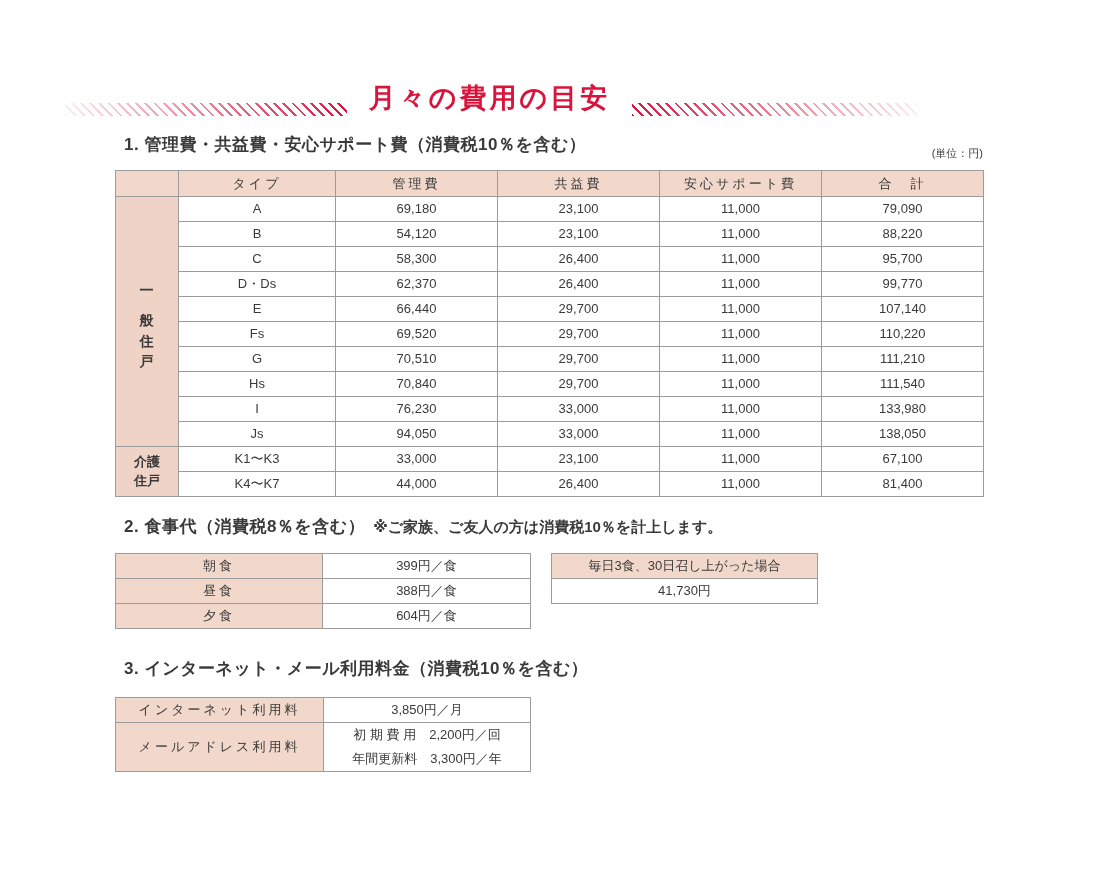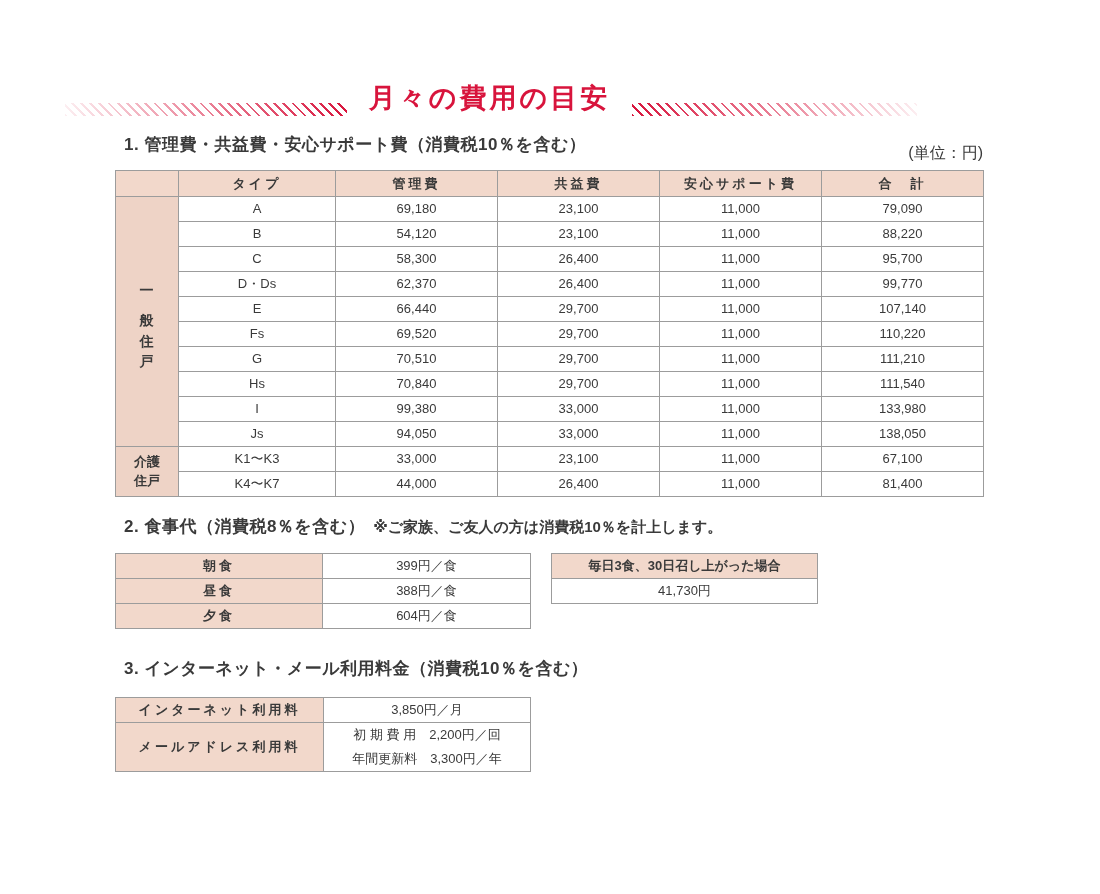--- a/index.html
+++ b/index.html
@@ -35,30 +35,30 @@
   
   .sec-heading{
     position:absolute;left:124px;font-size:17px;font-weight:bold;line-height:24px;
     letter-spacing:0.5px;white-space:nowrap;
   }
   .sec1-heading{top:133px;}
   .sec2-heading{top:515px;}
   .sec3-heading{top:657px;}
   .sec-note{font-size:15px;font-weight:bold;margin-left:8px;letter-spacing:0;}
   .unit-note{
-    position:absolute;right:117px;top:144px;font-size:16px;line-height:18px;
+    position:absolute;right:117px;top:144px;font-size:11px;line-height:18px;
   }
   
   table{border-collapse:collapse;table-layout:fixed;}
   td,th{
     border:1px solid var(--border);font-size:13px;font-weight:normal;
     text-align:center;vertical-align:middle;padding:0;line-height:24px;height:24px;
     overflow:hidden;white-space:nowrap;
   }
-  .hd{background:var(--pink);font-weight:bold;letter-spacing:3px;}
+  .hd{background:var(--pink);font-weight:normal;letter-spacing:3px;}
   
   .fees-table{position:absolute;left:115px;top:170px;width:868px;}
   .fees-table .col-group{width:63px;}
   .fees-table .col-type{width:157px;}
   .fees-table .col-money{width:162px;}
   .fees-table thead th{height:25px;line-height:25px;}
   .group-cell{background:var(--pink_deep);}
   .v-label{
     writing-mode:vertical-rl;text-orientation:upright;
     letter-spacing:1.45em;text-indent:0.72em;
@@ -165,21 +165,21 @@
     </tr>
     <tr>
       <td>Hs</td>
       <td>70,840</td>
       <td>29,700</td>
       <td>11,000</td>
       <td>111,540</td>
     </tr>
     <tr>
       <td>I</td>
-      <td>99,380</td>
+      <td>76,230</td>
       <td>33,000</td>
       <td>11,000</td>
       <td>133,980</td>
     </tr>
     <tr>
       <td>Js</td>
       <td>94,050</td>
       <td>33,000</td>
       <td>11,000</td>
       <td>138,050</td>

